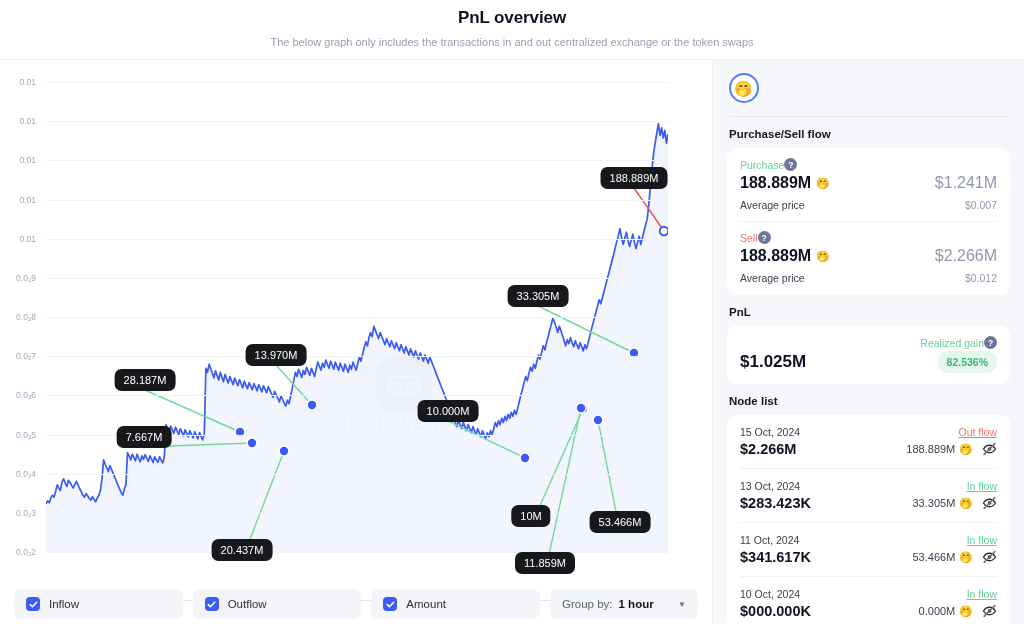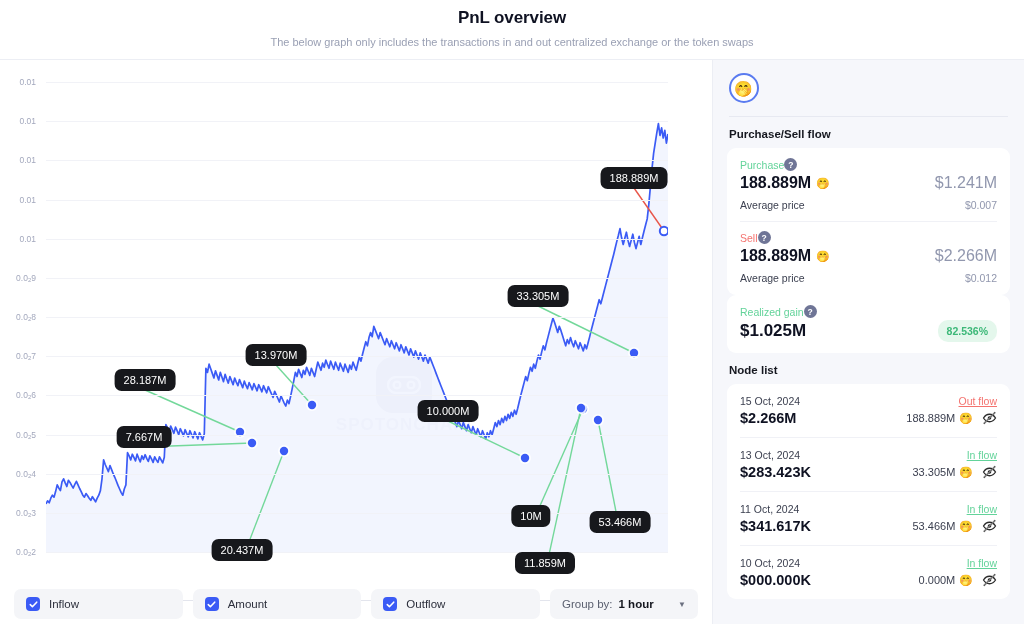--- a/index.html
+++ b/index.html
@@ -79,21 +79,21 @@
            font-size: 8.5px; display: flex; align-items: center; justify-content: center; font-weight: bold; }
   .flow-main { display: flex; align-items: baseline; justify-content: space-between; margin-top: 3px; }
   .flow-amt { font-size: 16px; font-weight: bold; color: #0f1222; display: flex; align-items: center; gap: 5px; }
   .tok { font-size: 11px; line-height: 1; }
   .flow-usd { font-size: 16px; color: #9197ae; }
   .flow-sub { display: flex; justify-content: space-between; margin-top: 7px; }
   .flow-sub .k { font-size: 10.5px; color: #3c4050; }
   .flow-sub .v { font-size: 10.5px; color: #9197ae; }
   .inner-sep { height: 1px; background: #f0f1f6; margin: 10px 0 9px 0; }
 
-  .pnl-head { display: flex; align-items: center; justify-content: flex-start; }
+  .pnl-head { display: flex; align-items: center; justify-content: flex-end; }
   .pnl-label { font-size: 10.5px; color: #63d39a; }
   .pnl-main { display: flex; align-items: center; justify-content: space-between; margin-top: 2px; }
   .pnl-val { font-size: 17px; font-weight: bold; color: #0f1222; }
   .pct-badge { background: #e4f7ec; color: #3cb878; font-size: 10.5px; border-radius: 10px;
                padding: 5px 9px; font-weight: bold; margin-left: 14px; }
 
   .node-card { background: #fff; border-radius: 9px; margin: 0 14px; padding: 0 13px; }
   .node-row { padding: 11px 0 11px 0; border-bottom: 1px solid #f0f1f6; }
   .node-row:last-child { border-bottom: none; }
   .node-top { display: flex; justify-content: space-between; align-items: center; }
@@ -225,29 +225,29 @@
           </svg>
       </span>
       <span>Inflow</span>
     </div>
     <div class="ctl chk">
       <span class="cbox">
         <svg width="9" height="9" viewBox="0 0 9 9">
             <path d="M1.3 4.6 L3.4 6.7 L7.7 2.2" fill="none" stroke="#fff" stroke-width="1.6" stroke-linecap="round" stroke-linejoin="round"></path>
           </svg>
       </span>
-      <span>Amount</span>
+      <span>Outflow</span>
     </div>
     <div class="ctl chk">
       <span class="cbox">
         <svg width="9" height="9" viewBox="0 0 9 9">
             <path d="M1.3 4.6 L3.4 6.7 L7.7 2.2" fill="none" stroke="#fff" stroke-width="1.6" stroke-linecap="round" stroke-linejoin="round"></path>
           </svg>
       </span>
-      <span>Outflow</span>
+      <span>Amount</span>
     </div>
     <div class="ctl group">
       <span class="lbl">Group by:</span>
       <span class="val">1 hour</span>
       <span class="caret">▼</span>
     </div>
   </div>
 
   <div class="sidebar">
 
@@ -291,20 +291,21 @@
           </span>
           <span class="flow-usd">$2.266M</span>
         </div>
         <div class="flow-sub">
           <span class="k">Average price</span>
           <span class="v">$0.012</span>
         </div>
       </div>
     </div>
 
+    <div class="sec-title">PnL</div>
 
     <div class="card">
       <div class="pnl-head">
         <span class="pnl-label">Realized gain</span>
         <span class="qmark">?</span>
       </div>
       <div class="pnl-main">
         <span class="pnl-val">$1.025M</span>
         <span class="pct-badge">82.536%</span>
       </div>

